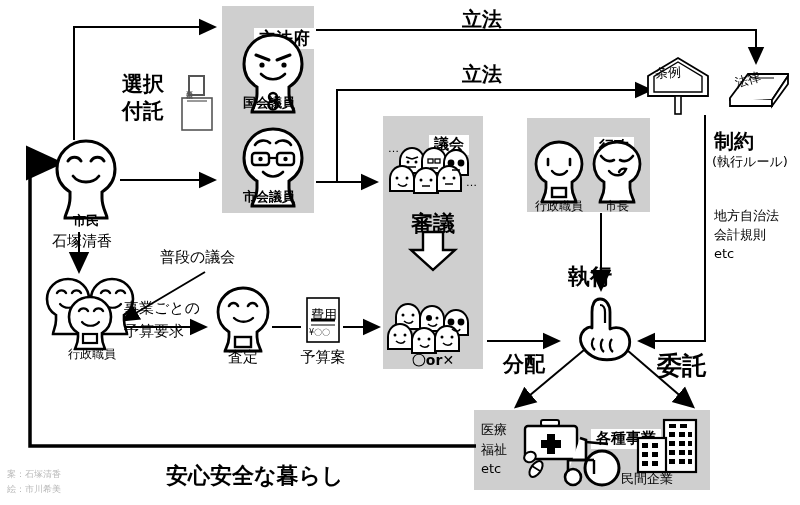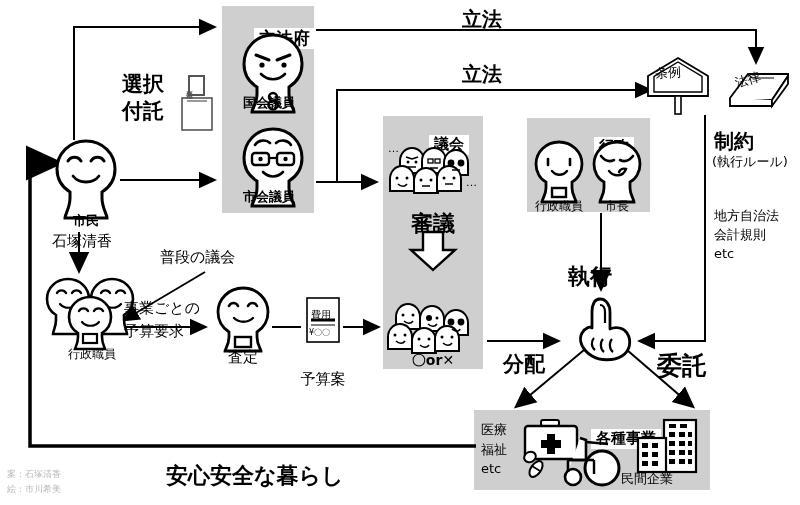--- a/index.html
+++ b/index.html
@@ -166,23 +166,23 @@
     <path d="M24,33 C29,38 38,38 43,33" stroke="#000" stroke-width="2.4" fill="none" stroke-linecap="round"></path>
     <rect x="25" y="52" width="16" height="10" fill="#fff" stroke="#000" stroke-width="2.4"></rect>
   </svg>
   <div class="lbl" style="left:210px;top:349px;width:66px;text-align:center;font-size:15px;">査定</div>
 
   <svg width="44" height="62" style="left:301px;top:296px;">
     <rect x="6" y="2" width="32" height="44" fill="#fff" stroke="#000" stroke-width="1.6"></rect>
     <line x1="10" y1="24" x2="34" y2="24" stroke="#000" stroke-width="3"></line>
     <line x1="10" y1="29" x2="34" y2="29" stroke="#000" stroke-width="1"></line>
   </svg>
-  <div class="lbl" style="left:311px;top:309px;font-size:10px;">費用</div>
+  <div class="lbl" style="left:311px;top:309px;font-size:13px;font-family:Liberation Mono, monospace;">費用</div>
   <div class="lbl" style="left:309px;top:328px;font-size:8px;">¥〇〇</div>
-  <div class="lbl" style="left:295px;top:349px;width:56px;text-align:center;font-size:15px;margin-top:22px;">予算案</div>
+  <div class="lbl" style="left:295px;top:349px;width:56px;text-align:center;font-size:15px;">予算案</div>
 
   <div class="lbl bold" style="left:408px;top:118px;font-size:15px;">
     <span class="wbox">議会</span>
   </div>
 
   <svg width="96" height="60" style="left:386px;top:140px;">
     <text x="2" y="12" font-size="11" fill="#000" font-family="'DejaVu Sans',sans-serif">…</text>
     <text x="80" y="46" font-size="11" fill="#000" font-family="'DejaVu Sans',sans-serif">…</text>
     <g stroke="#000" stroke-width="2" fill="#fff">
       <path d="M26,8 C33,8 38,14 38,21 L38,33 L14,33 L14,21 C14,14 19,8 26,8 Z"></path>

